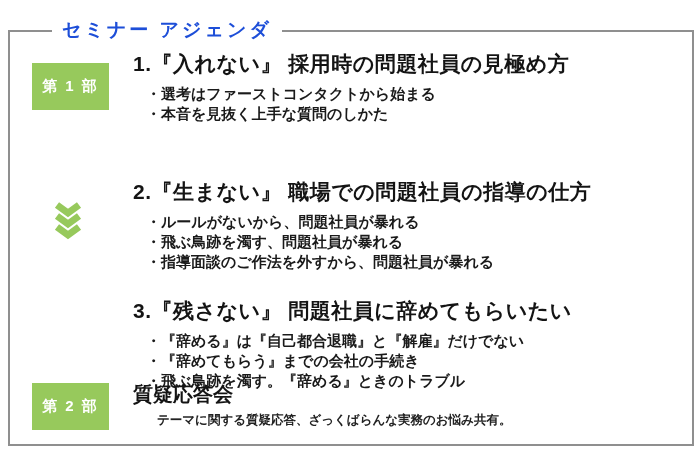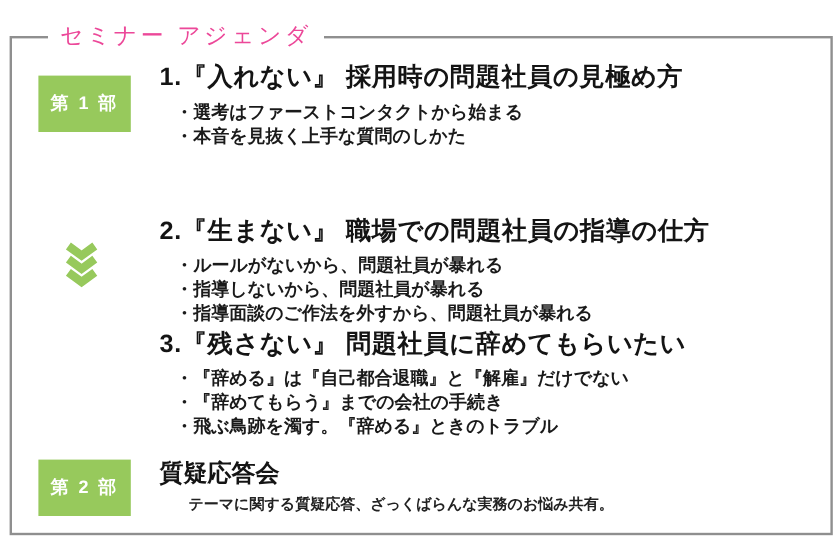--- a/index.html
+++ b/index.html
@@ -15,27 +15,27 @@
   
   .frame{
     position:absolute;
     left:8px;top:30px;width:686px;height:416px;
     border:2px solid #8f8f8f;
     box-sizing:border-box;
     background:transparent;
   }
   .slide-title{
     position:absolute;
-    left:40px;top:17px;
+    left:52px;top:17px;
     background:#ffffff;
     padding:0 10px;
     font-size:19px;
     letter-spacing:3px;
-    color:#ec4899;
-    font-weight:400;
+    color:#1d4ed8;
+    font-weight:700;
     z-index:2;
     white-space:nowrap;
   }
   .badge{
     position:absolute;
     left:32px;
     width:77px;height:47px;
     background:var(--accent,#97c95c);
     color:#ffffff;
     display:flex;align-items:center;justify-content:center;
@@ -58,21 +58,21 @@
     stroke:currentColor;
     stroke-width:7;
   }
   .section{
     position:absolute;
     left:133px;
     width:560px;
   }
   .section-1{top:50px;}
   .section-2{top:178px;}
-  .section-3{top:272px;}
+  .section-3{top:297px;}
   .sec-heading{
     font-size:21px;
     font-weight:bold;
     letter-spacing:0.5px;
     color:#141414;
     margin-bottom:6px;
     white-space:nowrap;
   }
   .bullet{
     font-size:15px;
@@ -128,21 +128,21 @@
     <div class="sec-bullets">
       <div class="bullet">・選考はファーストコンタクトから始まる</div>
       <div class="bullet">・本音を見抜く上手な質問のしかた</div>
     </div>
   </div>
 
   <div class="section section-2">
     <div class="sec-heading">2.『生まない』 職場での問題社員の指導の仕方</div>
     <div class="sec-bullets">
       <div class="bullet">・ルールがないから、問題社員が暴れる</div>
-      <div class="bullet">・指導しないから、問題社員が暴れる</div>
+      <div class="bullet">・飛ぶ鳥跡を濁す、問題社員が暴れる</div>
       <div class="bullet">・指導面談のご作法を外すから、問題社員が暴れる</div>
     </div>
   </div>
 
   <div class="section section-3">
     <div class="sec-heading">3.『残さない』 問題社員に辞めてもらいたい</div>
     <div class="sec-bullets">
       <div class="bullet">・『辞める』は『自己都合退職』と『解雇』だけでない</div>
       <div class="bullet">・『辞めてもらう』までの会社の手続き</div>
       <div class="bullet">・飛ぶ鳥跡を濁す。『辞める』ときのトラブル</div>

